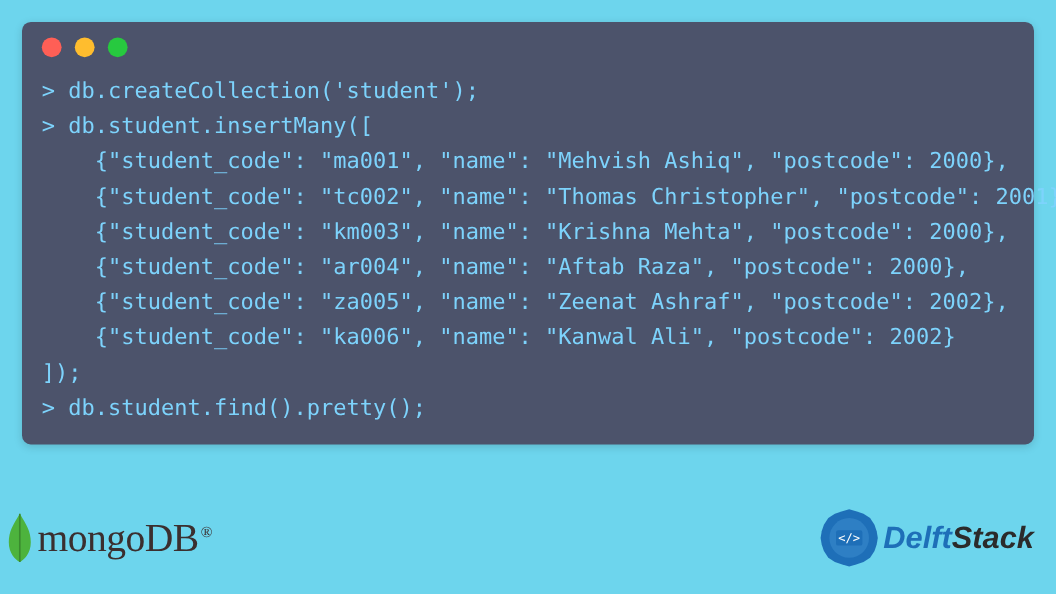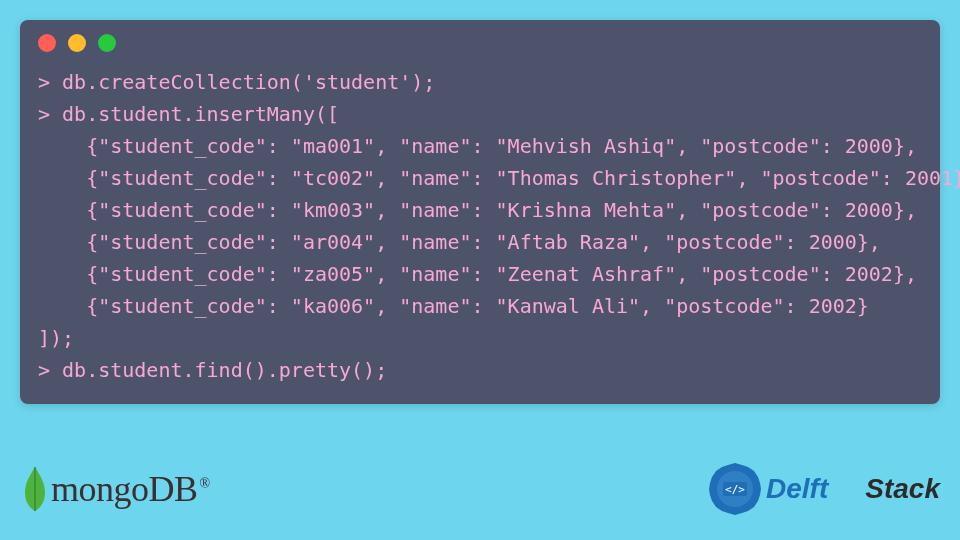--- a/index.html
+++ b/index.html
@@ -27,27 +27,27 @@
     height: 18px;
     border-radius: 50%;
   }
   .tl-red { background: #ff5f56; }
   .tl-yellow { background: #ffbd2e; }
   .tl-green { background: #27c93f; }
   .code-block {
     font-family: "Menlo", "Consolas", monospace;
     font-size: 20px;
     line-height: 1.6;
-    color: #f9a8d4;
+    color: #7dd3fc;
     white-space: pre;
   }
   .footer {
     position: absolute;
     bottom: 24px;
-    left: 21px;
+    left: 4px;
     right: 20px;
     display: flex;
     justify-content: space-between;
     align-items: center;
   }
   .mongo-logo {
     display: flex;
     align-items: center;
     gap: 2px;
   }
@@ -75,21 +75,21 @@
     width: 54px;
     height: 54px;
   }
   .delft-text {
     font-family: Arial, sans-serif;
     font-size: 28px;
     font-style: italic;
     font-weight: 600;
   }
   .delft-d { color: #1e6fb8; margin-top: 44px; }
-  .delft-s { color: #2b2b2b; margin-left: 37px; }
+  .delft-s { color: #2b2b2b; }
 </style>
 </head>
 <body>
 
 <div class="terminal">
   <div class="traffic-lights">
     <div class="tl tl-red"></div>
     <div class="tl tl-yellow"></div>
     <div class="tl tl-green"></div>
   </div>

